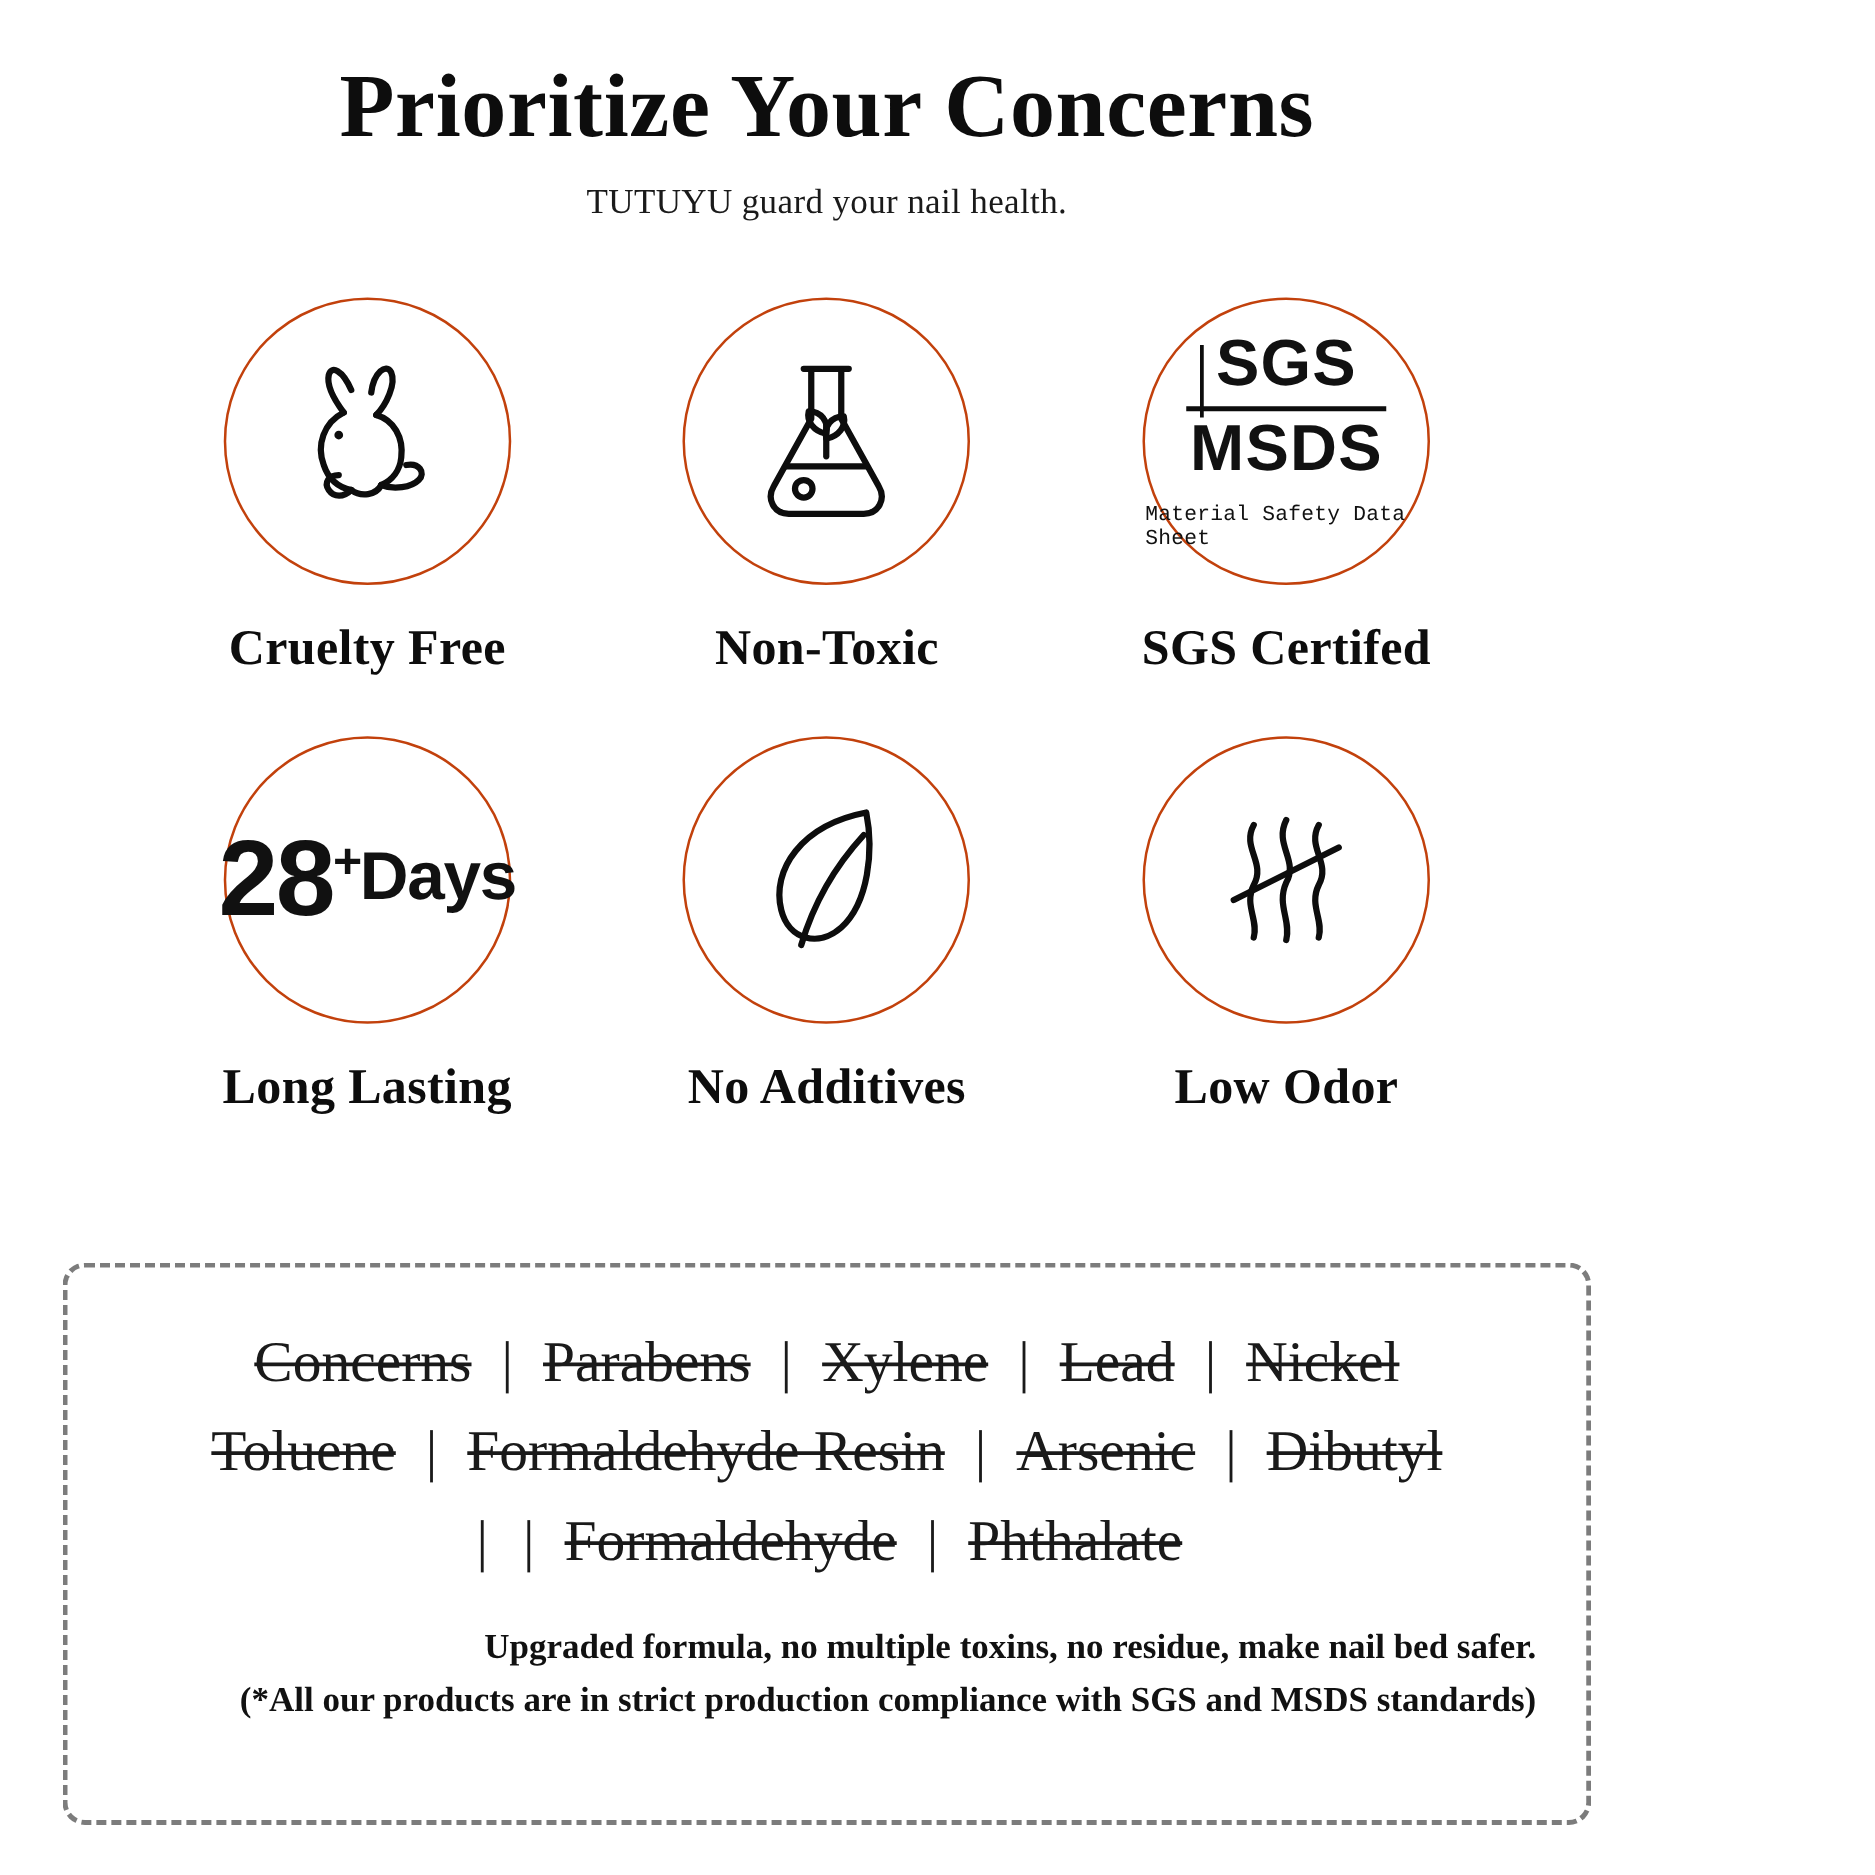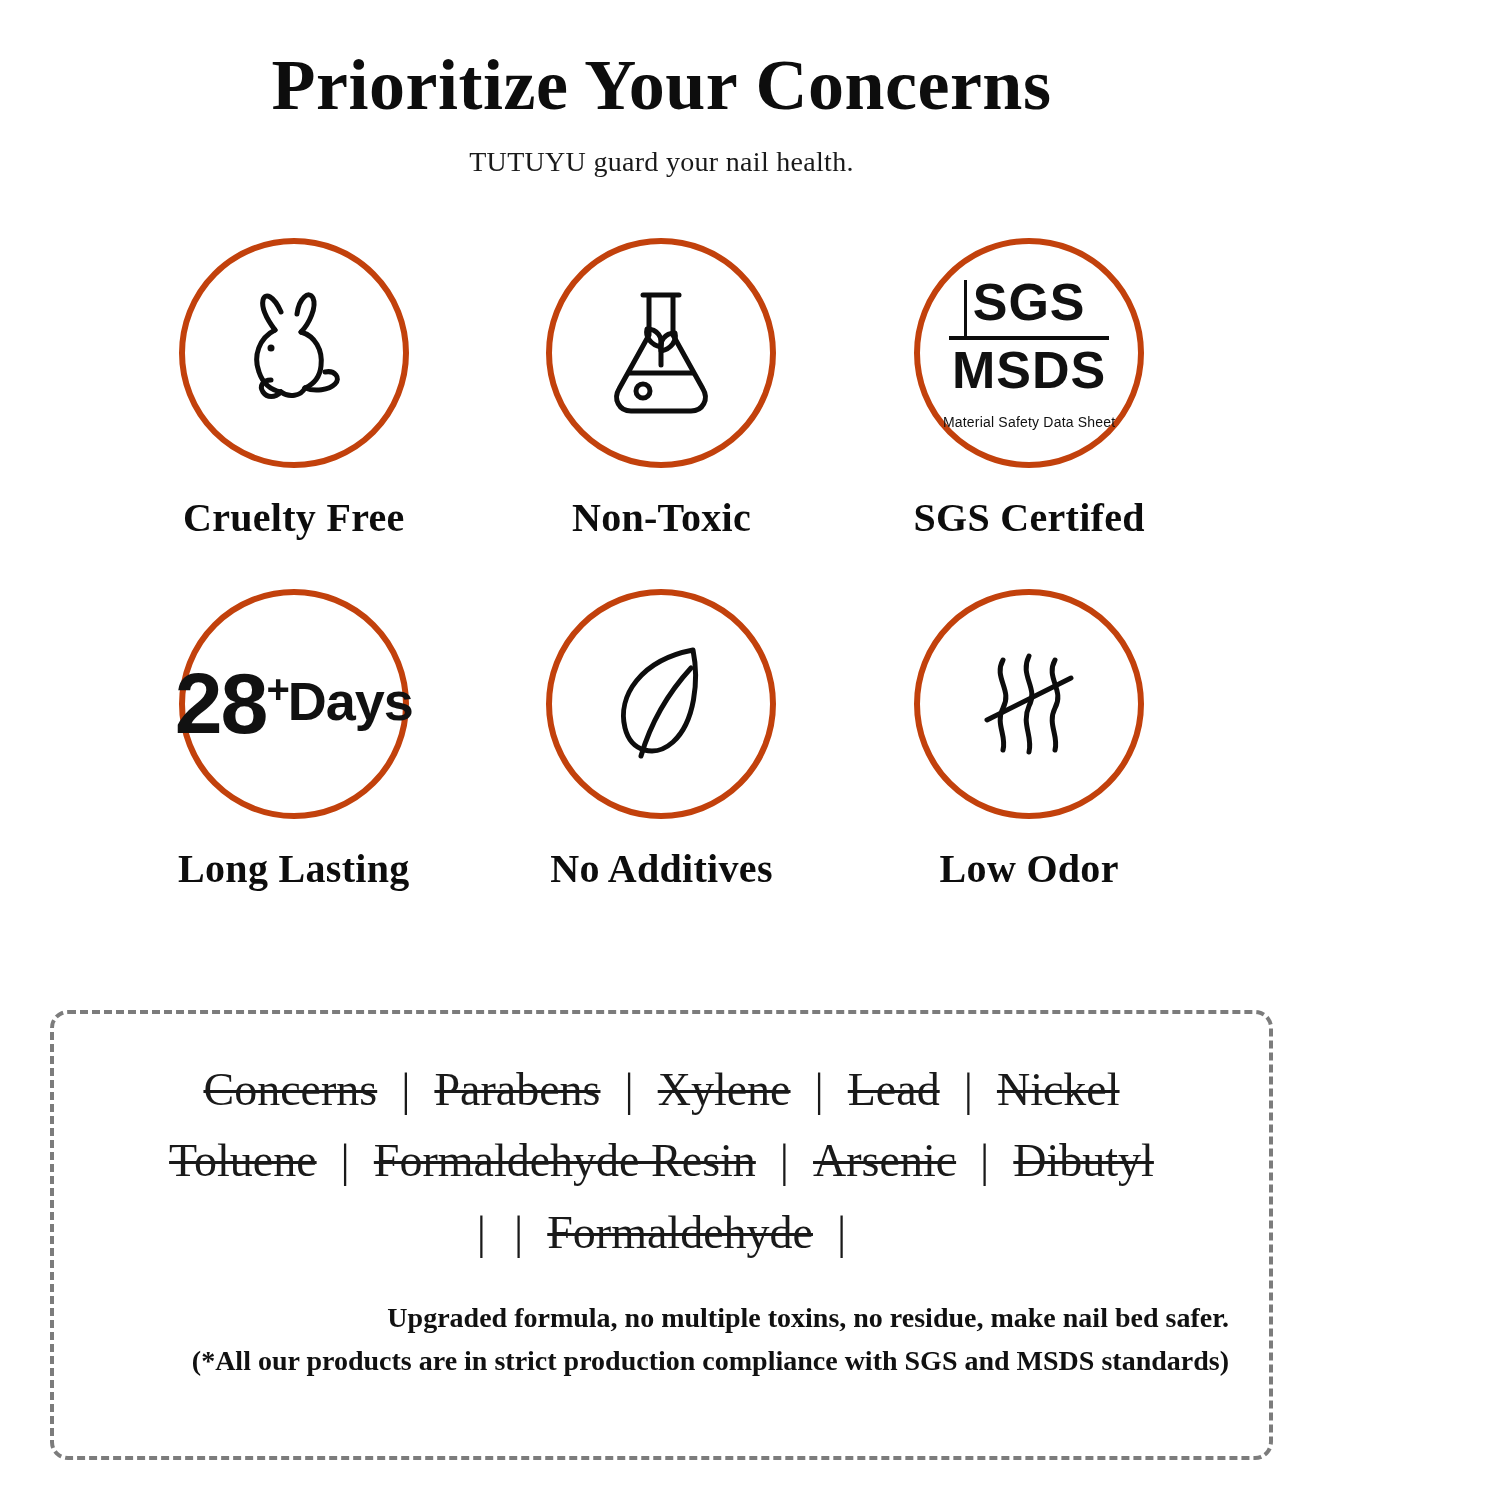--- a/index.html
+++ b/index.html
@@ -54,21 +54,21 @@
     padding: 0 110px;
   }
   .feature {
     display: flex;
     flex-direction: column;
     align-items: center;
   }
   .badge {
     width: 230px;
     height: 230px;
-    border: 6px solid #c2410c;
+    border: 2px solid #c2410c;
     border-radius: 50%;
     display: flex;
     align-items: center;
     justify-content: center;
     box-sizing: border-box;
     position: relative;
   }
   .feature-label {
     margin-top: 26px;
     font-family: "Liberation Serif", serif;
@@ -104,22 +104,22 @@
     margin: 4px 0 4px 0;
   }
   .sgs-mid {
     font-family: "Liberation Sans", sans-serif;
     font-weight: bold;
     font-size: 52px;
     line-height: 1;
     letter-spacing: 1px;
   }
   .sgs-sub {
-    font-family: Liberation Sans, sans-serif;
-    font-size: 14px;
+    font-family: Liberation Mono, monospace;
+    font-size: 17px;
     letter-spacing: 0.2px;
     margin-top: 18px;
   }
   .sgs-vrule {
     position: absolute;
     left: 44px;
     top: 36px;
     width: 3px;
     height: 58px;
     background: #0d0d0d;
@@ -313,20 +313,21 @@
         <span class="struck">Arsenic</span>
         <span class="sep">|</span>
         <span class="struck">Dibutyl</span>
       </div>
 
       <div class="free-row">
         <span class="sep">|</span>
         <span class="sep">|</span>
         <span class="struck">Formaldehyde</span>
         <span class="sep">|</span>
+        <span class="struck">Phthalate</span>
       </div>
 
     </div>
 
     <div class="panel-notes">
       <div>Upgraded formula, no multiple toxins, no residue, make nail bed safer.</div>
       <div>(*All our products are in strict production compliance with SGS and MSDS standards)</div>
     </div>
   </div>
 

